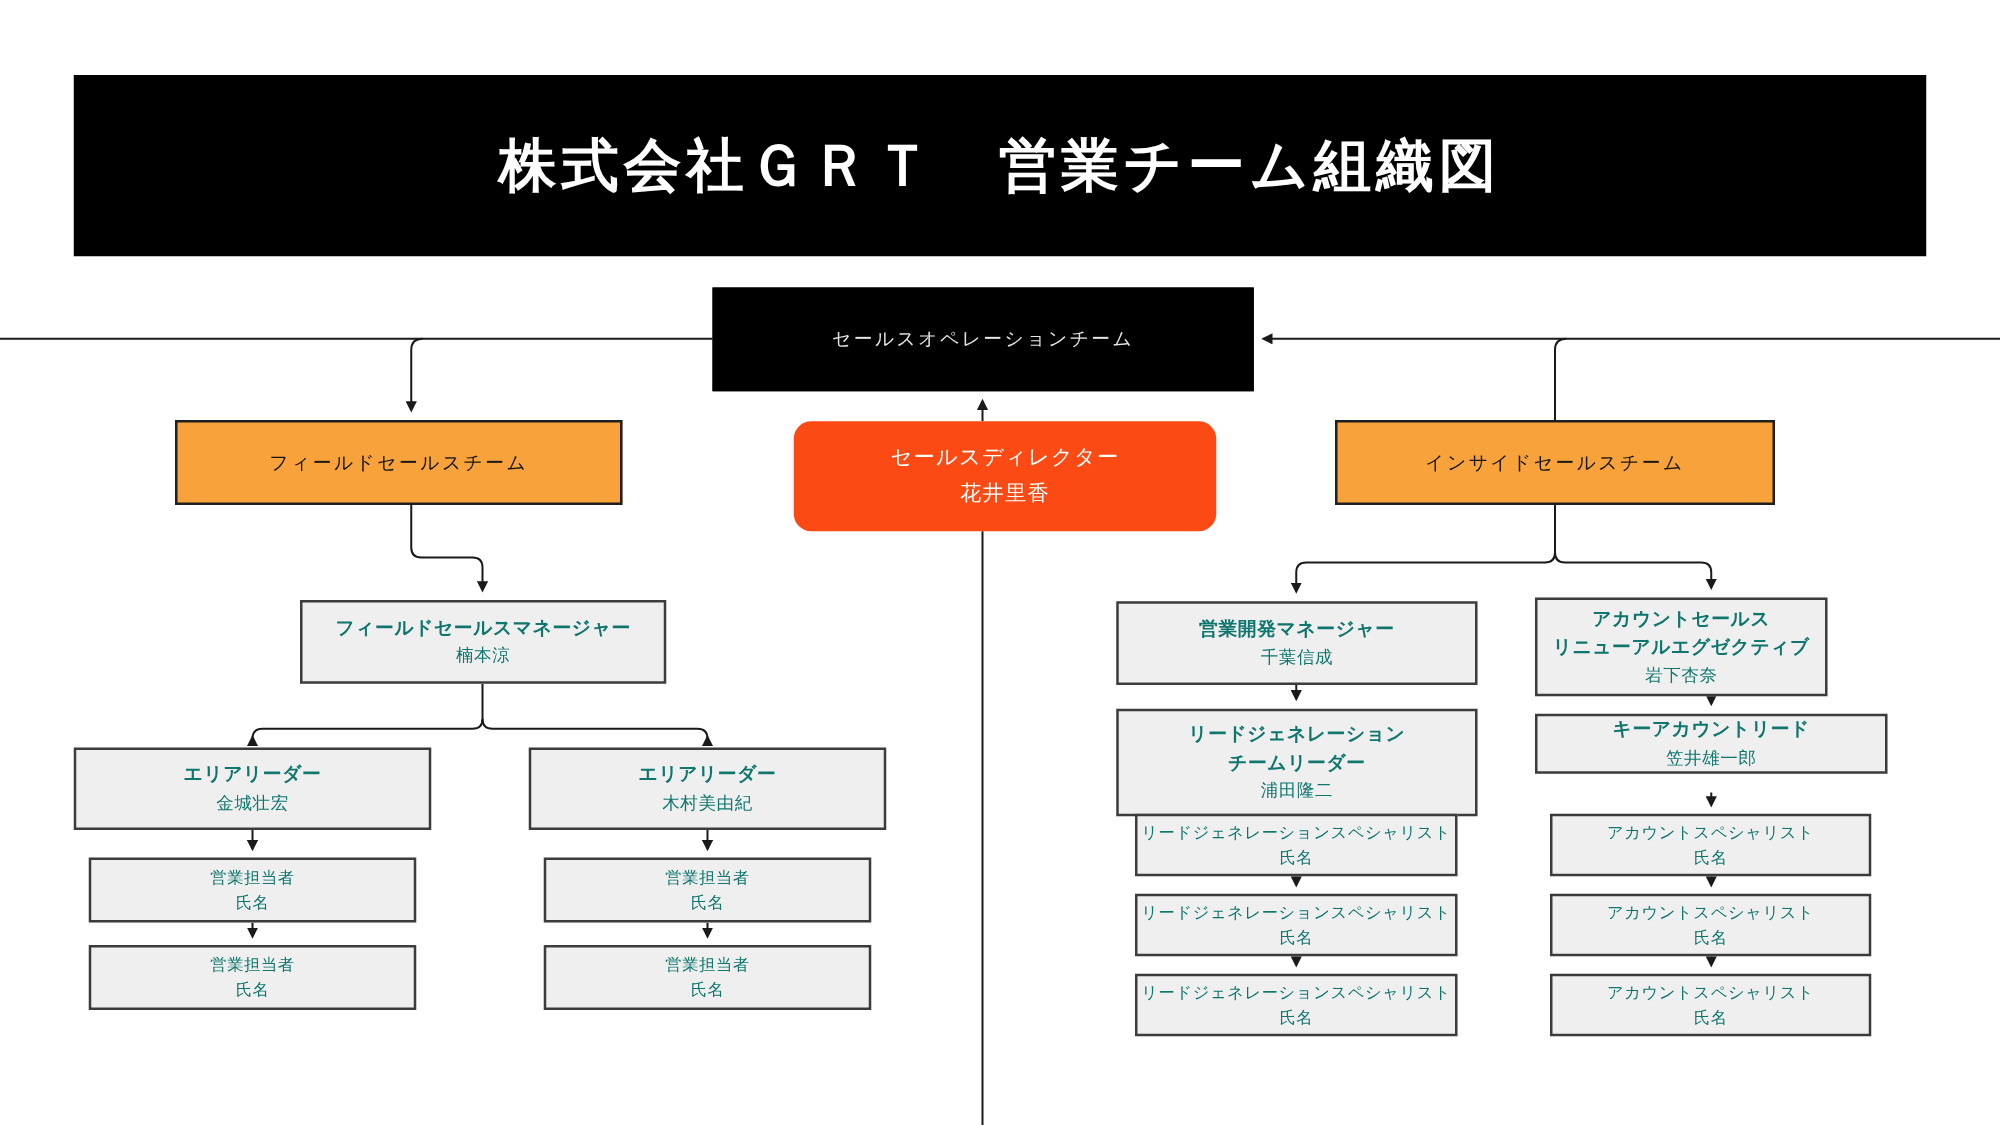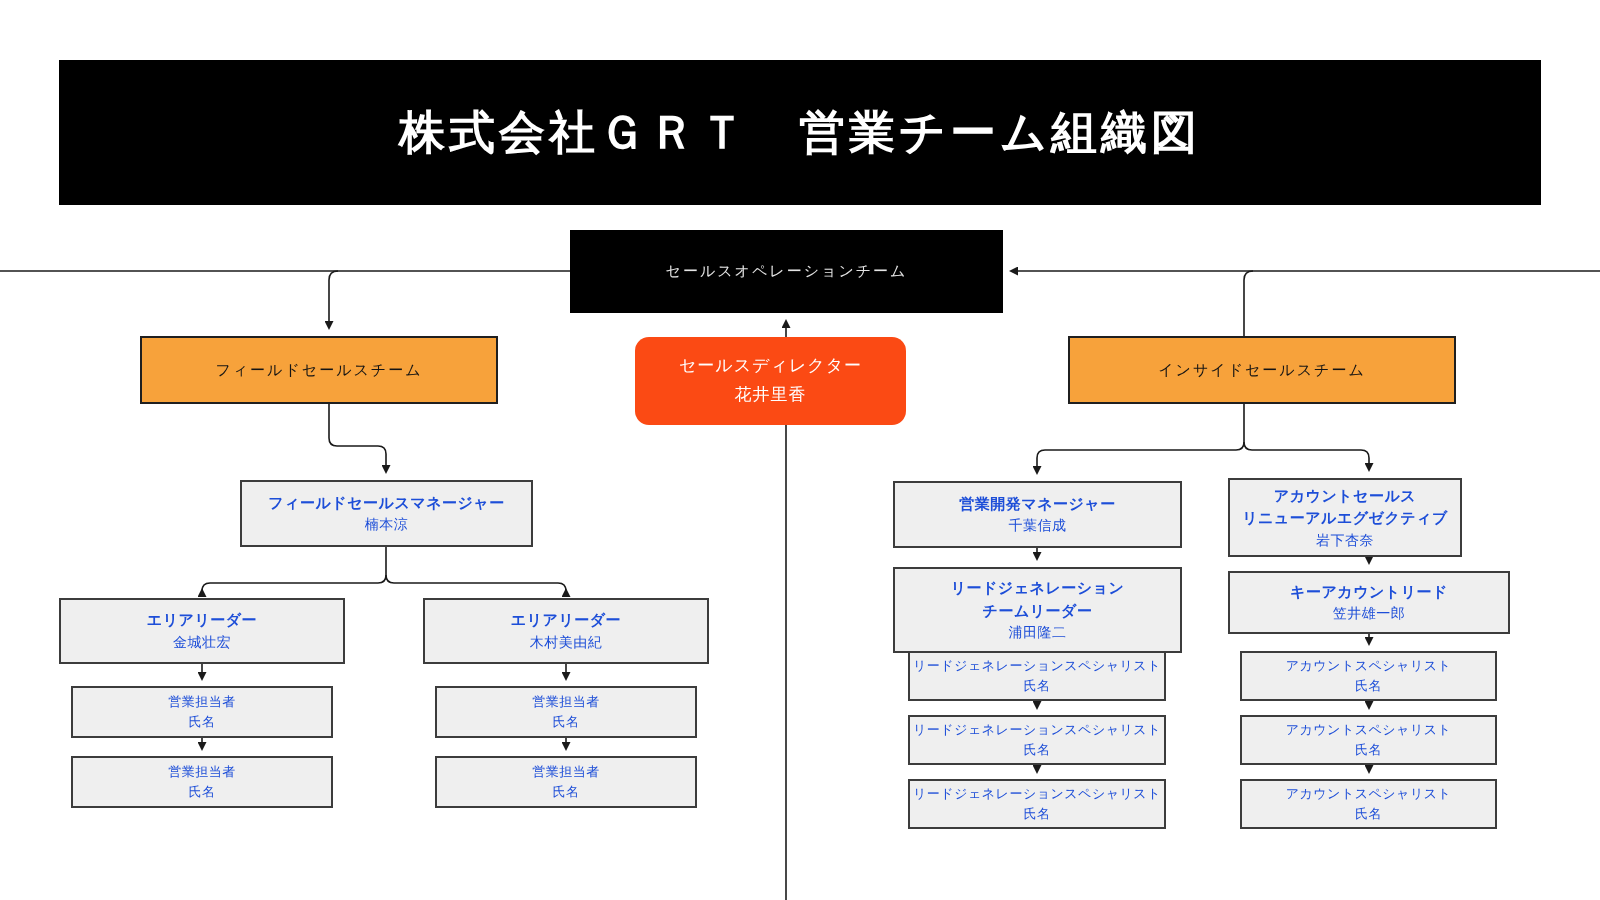--- a/index.html
+++ b/index.html
@@ -23,21 +23,21 @@
   }
   .orange-box{
     background:#f7a23b;color:#141414;border:2px solid #1f1f1f;
     font-size:15px;letter-spacing:2px;
   }
   .red-box{
     background:#fb4a14;color:#ffffff;border-radius:14px;
     font-size:17px;letter-spacing:1px;line-height:1.7;
   }
   .gray-box{
-    background:#efefef;color:#1d4ed8;border:2px solid #3c3c3c;
+    background:#efefef;color:#0f766e;border:2px solid #3c3c3c;
     font-size:15px;line-height:1.5;letter-spacing:0.5px;
   }
   .gray-box .t{font-weight:bold;font-size:15px;}
   .gray-box .n{font-weight:normal;font-size:14px;}
   .gray-box.small{font-size:13px;line-height:1.55;}
   .gray-box.small .t,.gray-box.small .n{font-weight:normal;font-size:13px;}
   svg.connectors{position:absolute;left:0;top:0;z-index:0;}
   .node{z-index:1;}
 </style>
 </head>
@@ -81,26 +81,26 @@
 </div>
 
 <div class="node black-box" style="left:570px;top:230px;width:433px;height:83px;">
   <span>セールスオペレーションチーム</span>
 </div>
 
 <div class="node orange-box" style="left:140px;top:336px;width:358px;height:68px;">
   <span>フィールドセールスチーム</span>
 </div>
 
-<div class="node red-box" style="left:635px;top:337px;width:271px;height:88px;">
+<div class="node red-box" style="left:635px;top:337px;width:338px;height:88px;">
   <span>セールスディレクター</span>
   <span>花井里香</span>
 </div>
 
-<div class="node orange-box" style="left:1068px;top:336px;width:388px;height:68px;">
+<div class="node orange-box" style="left:1068px;top:336px;width:352px;height:68px;">
   <span>インサイドセールスチーム</span>
 </div>
 
 <div class="node gray-box" style="left:240px;top:480px;width:293px;height:67px;">
   <span class="t">フィールドセールスマネージャー</span>
   <span class="n">楠本涼</span>
 </div>
 
 <div class="node gray-box" style="left:59px;top:598px;width:286px;height:66px;">
   <span class="t">エリアリーダー</span>
@@ -138,21 +138,21 @@
   <span class="t">リニューアルエグゼクティブ</span>
   <span class="n">岩下杏奈</span>
 </div>
 
 <div class="node gray-box" style="left:893px;top:567px;width:289px;height:86px;">
   <span class="t">リードジェネレーション</span>
   <span class="t">チームリーダー</span>
   <span class="n">浦田隆二</span>
 </div>
 
-<div class="node gray-box" style="left:1228px;top:571px;width:282px;height:63px;">
+<div class="node gray-box" style="left:1228px;top:571px;width:282px;height:48px;">
   <span class="t">キーアカウントリード</span>
   <span class="n">笠井雄一郎</span>
 </div>
 
 <div class="node gray-box small" style="left:908px;top:651px;width:258px;height:50px;">
   <span class="t">リードジェネレーションスペシャリスト</span>
   <span class="n">氏名</span>
 </div>
 <div class="node gray-box small" style="left:908px;top:715px;width:258px;height:50px;">
   <span class="t">リードジェネレーションスペシャリスト</span>

